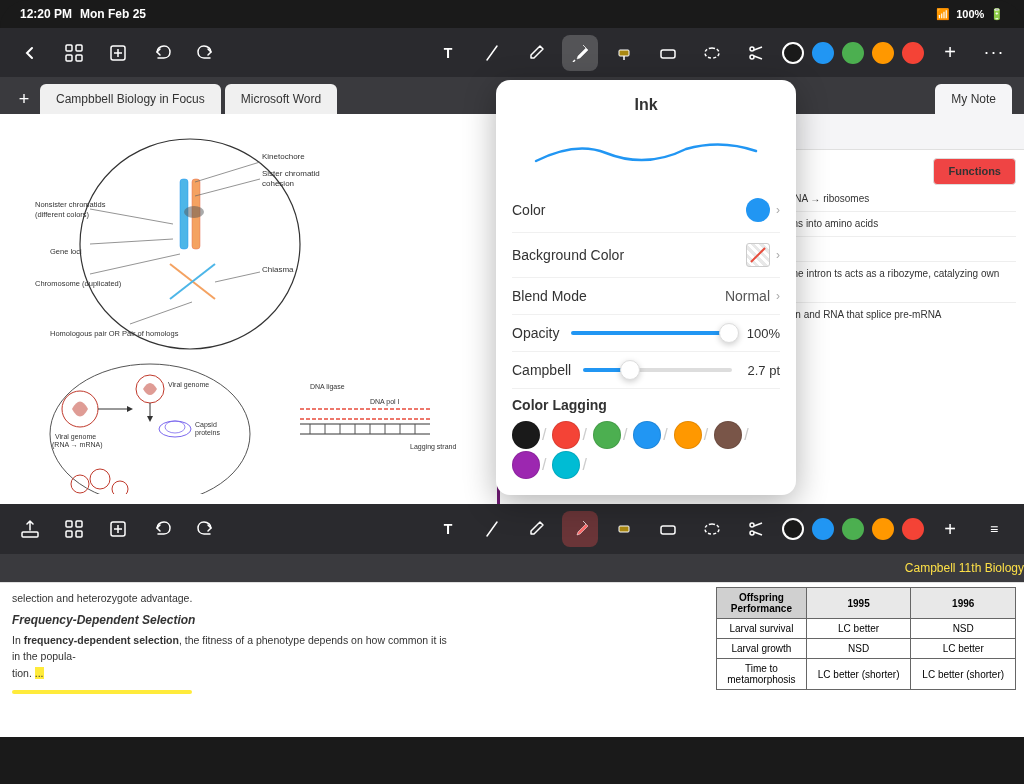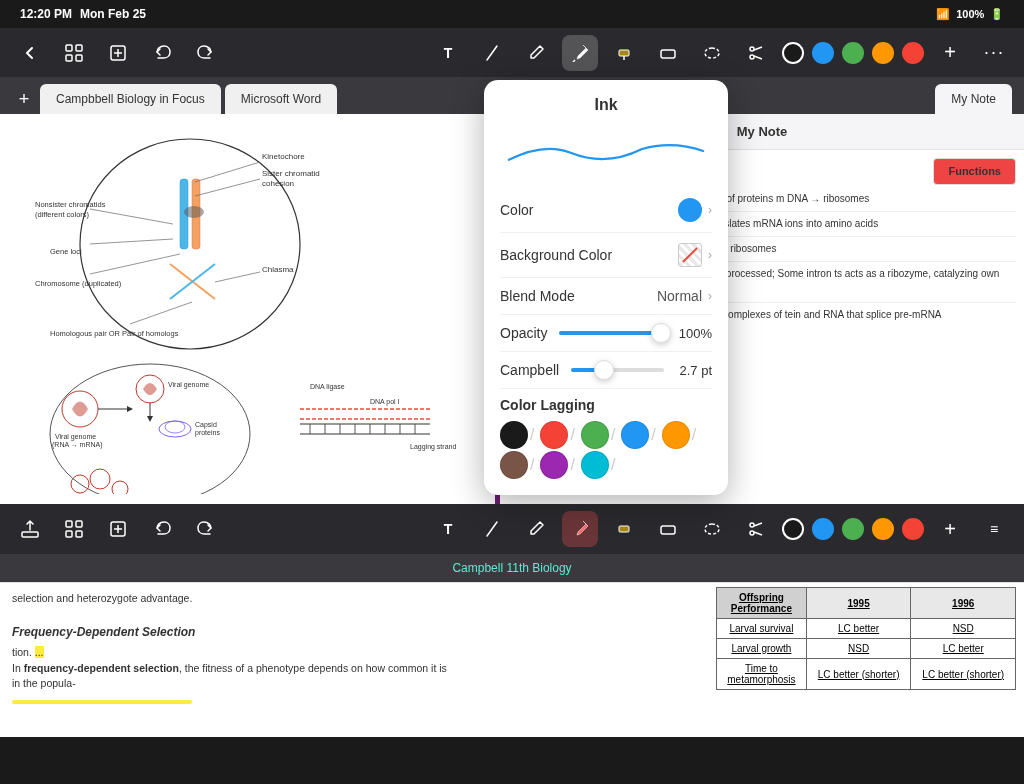--- a/index.html
+++ b/index.html
@@ -97,37 +97,37 @@
 
     
     .main-content {
       display: flex;
       height: 390px;
       background: white;
     }
     .left-pane {
       width: 500px;
       background: white;
-      border-right: 5px solid #701a75;
+      border-right: 3px solid #701a75;
       overflow: hidden;
       position: relative;
     }
     .right-pane {
       flex: 1;
       background: white;
       position: relative;
       overflow: hidden;
     }
 
     
     .ink-popup {
       position: absolute;
       top: 80px;
-      left: 484px;
-      width: 244px;
+      left: 496px;
+      width: 300px;
       background: white;
       border-radius: 14px;
       box-shadow: 0 8px 32px rgba(0,0,0,0.3);
       z-index: 100;
       padding: 16px;
     }
     .ink-popup-title {
       text-align: center;
       font-size: 16px;
       font-weight: 600;
@@ -225,35 +225,34 @@
       padding: 0 12px;
       gap: 8px;
     }
 
     
     .bottom-tab-bar {
       height: 28px;
       background: #3a3a3e;
       display: flex;
       align-items: center;
-      justify-content: center;
+      justify-content: flex-end;
       font-size: 12px;
-      color: #5eead4;
+      color: #fde047;
       font-weight: 500;
     }
 
     
     .biology-table {
       position: absolute;
       right: 8px;
       top: 4px;
       width: 300px;
       border-collapse: collapse;
       font-size: 10px;
-      text-decoration: underline;
     }
     .biology-table td, .biology-table th {
       border: 1px solid #666;
       padding: 4px 6px;
       text-align: center;
     }
     .biology-table th {
       background: #e8e8e8;
       font-weight: 600;
     }
@@ -698,29 +697,29 @@
   <button class="toolbar-btn" style="font-size:20px;font-weight:300;">+</button>
   <button class="toolbar-btn" style="font-size:14px;">≡</button>
 </div>
 
 <div class="bottom-tab-bar">
   <span>Campbell 11th Biology</span>
 </div>
 
 <div class="bottom-content">
   <div class="bottom-left">
-    <p style="font-size:10.5px;color:#333;margin-bottom:16px;">
+    <p style="font-size:10.5px;color:#333;margin-bottom:4px;">
       selection and heterozygote advantage.
     </p>
     <h3 style="font-size:12px;font-style:italic;font-weight:bold;margin-bottom:4px;">Frequency-Dependent Selection</h3>
+    <p style="font-size:10.5px;color:#333;line-height:1.5;">
+      In <strong>frequency-dependent selection</strong>, the fitness of a phenotype depends on how common it is in the popula-
+    </p>
     <p style="font-size:10.5px;color:#333;line-height:1.5;margin-top:2px;">
       tion. <span class="highlighted-text">...</span>
-    </p>
-    <p style="font-size:10.5px;color:#333;line-height:1.5;">
-      In <strong>frequency-dependent selection</strong>, the fitness of a phenotype depends on how common it is in the popula-
     </p>
 
     <div style="height:4px;background:#ffeb3b;width:180px;margin-top:8px;border-radius:2px;"></div>
   </div>
 
   <div class="bottom-right">
     <table class="biology-table">
       <thead>
         <tr>
           <th class="header-main" style="text-align:center;">Offspring<br>Performance</th>

